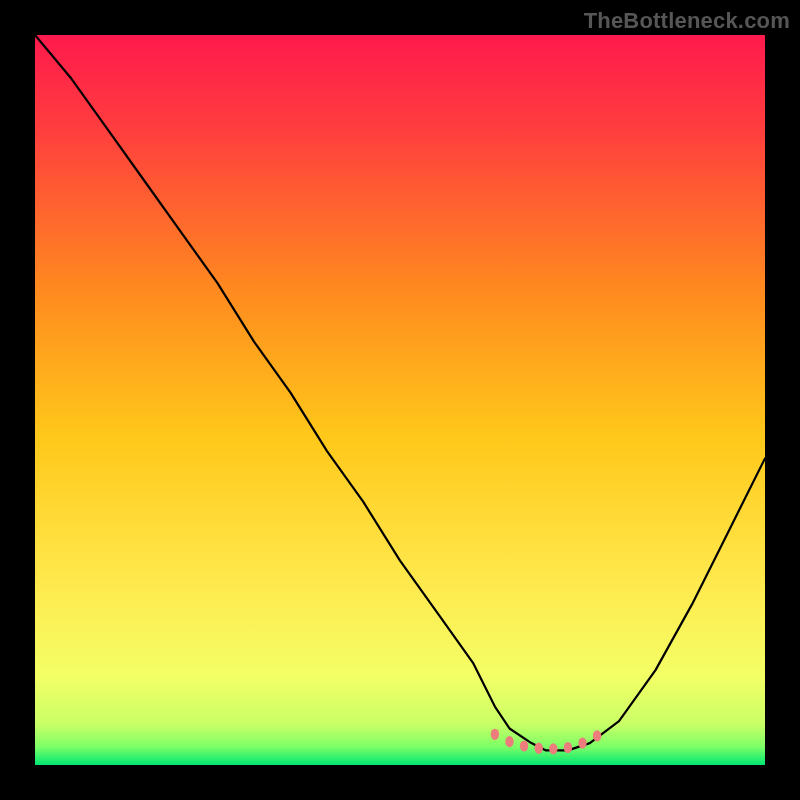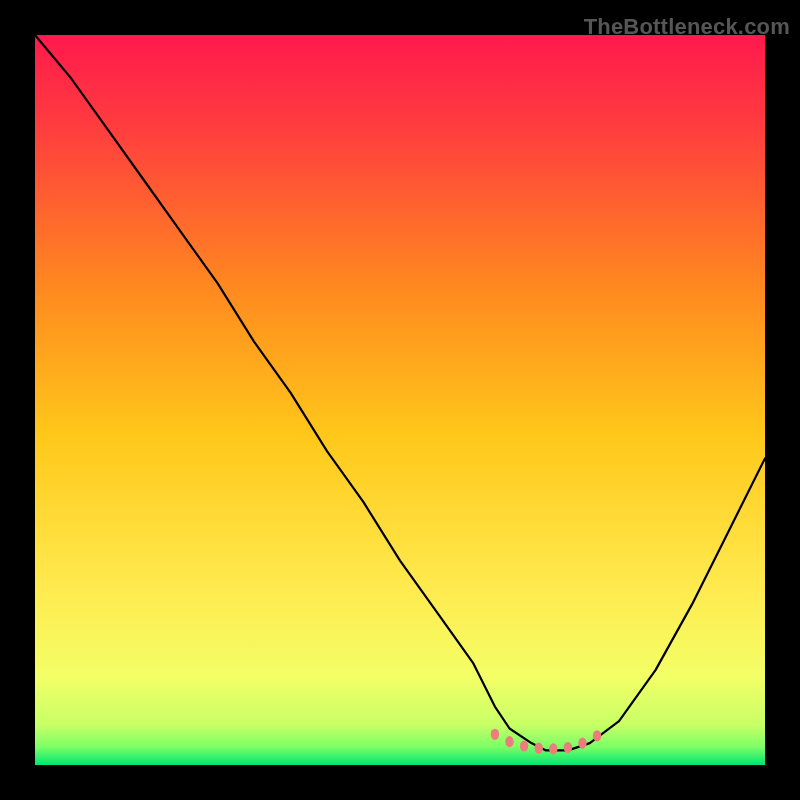--- a/index.html
+++ b/index.html
@@ -5,21 +5,21 @@
   * { margin: 0; padding: 0; box-sizing: border-box; }
   html, body { width: 800px; height: 800px; overflow: hidden; background: #000; }
   .frame {
     position: relative;
     width: 800px;
     height: 800px;
     background: #000;
   }
   .watermark {
     position: absolute;
-    top: 14px;
+    top: 8px;
     right: 10px;
     font-family: Arial, Helvetica, sans-serif;
     font-size: 22px;
     font-weight: bold;
     color: #565656;
     letter-spacing: 0.2px;
   }
   .plot-outer {
     position: absolute;
     left: 35px;

